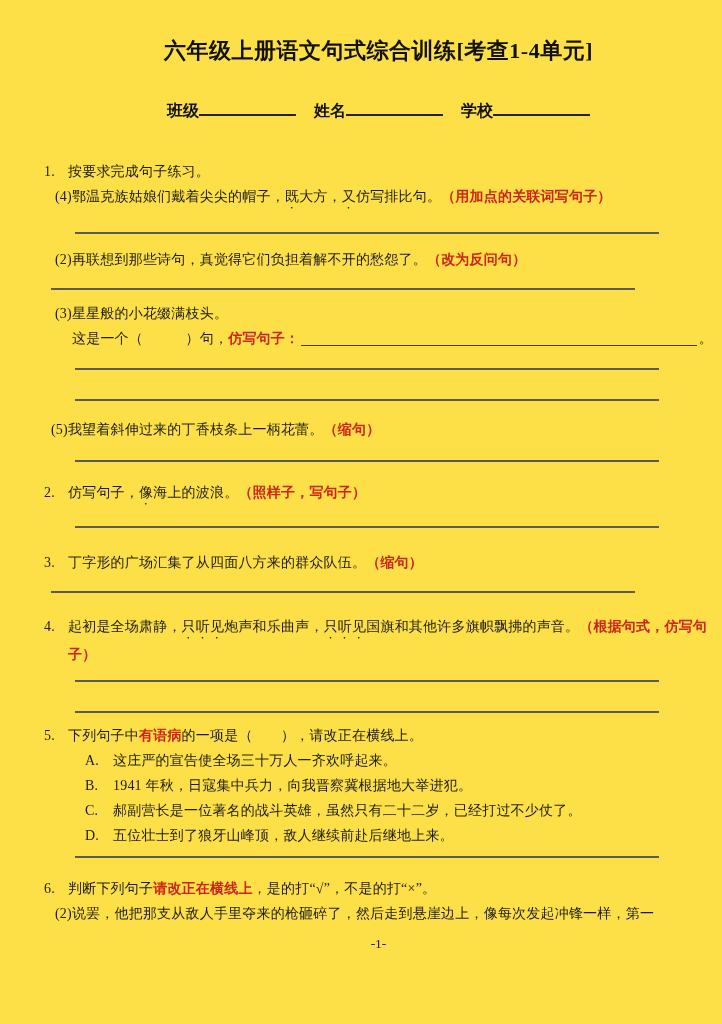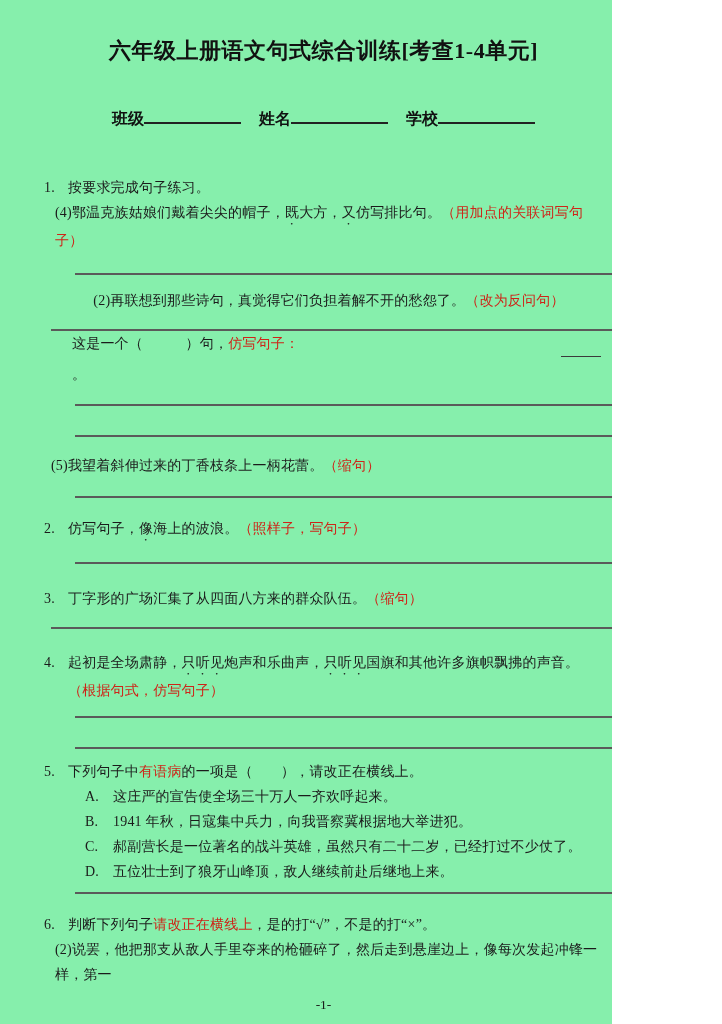--- a/index.html
+++ b/index.html
@@ -1,58 +1,58 @@
 <!DOCTYPE html>
 <html><head>
 <meta charset="utf-8">
 <style>
   html,body{margin:0;padding:0;background:#ffffff;}
   .page{
     position:relative;
-    width:612px;height:1024px;
+    width:722px;height:1024px;
     box-sizing:border-box;
-    background:#86efac;
+    background:#fde047;
     padding:36px 9px 0 44px;
     font-family:"Liberation Serif","DejaVu Serif",serif;
     color:#1b1b1b;
     overflow:hidden;
   }
   .title{
     margin:0;
     text-align:center;
     font-size:22px;
     font-weight:bold;
     letter-spacing:0.5px;
     color:#111;
   }
   .info-row{
     margin-top:27px;
     text-align:center;
     font-size:16px;
     font-weight:bold;
     color:#111;
   }
-  .info-field{display:inline-block;margin:16px 7px;white-space:nowrap;}
+  .info-field{display:inline-block;margin:8px 7px;white-space:nowrap;}
   .info-blank{
     display:inline-block;width:97px;height:3px;
     border-bottom:2px solid #222;
     vertical-align:baseline;
   }
   .row{font-size:14px;line-height:25px;letter-spacing:0.2px;}
   .num-row{display:flex;}
   .num{flex:0 0 24px;}
   .txt{flex:1;}
   .sub{margin-left:11px;}
   .ml28{margin-left:28px;}
   .opt{margin-left:41px;display:flex;}
   .opt-label{flex:0 0 28px;}
-  .flex{display:flex;flex-direction:column;}
+  .flex{display:flex;}
   .rel{position:relative;}
   .tight{letter-spacing:-0.5px;}
-  .s-red{color:#ce2418;}
+  .s-red{color:#ce2418;font-weight:bold;}
   .s-dot{
     -webkit-text-emphasis:filled dot #1b1b1b;
     -webkit-text-emphasis-position:under;
     text-emphasis:filled dot #1b1b1b;
     text-emphasis-position:under right;
   }
   .answer-line{
     height:0;
     border-bottom:2px solid #5a5a5a;
     margin-left:31px;
@@ -70,21 +70,21 @@
     right:40px;top:0;
     letter-spacing:2px;
   }
   .page-number{
     margin-top:10px;
     text-align:center;
     font-size:13.5px;
     color:#1b1b1b;
   }
   .mt8{margin-top:8px;}  .mt10{margin-top:10px;} .mt11{margin-top:11px;}
-  .mt13{margin-top:13px;text-align:center;}.mt16{margin-top:16px;margin-left:7px;} .mt17{margin-top:17px;}
+  .mt13{margin-top:13px;}.mt16{margin-top:16px;margin-left:7px;} .mt17{margin-top:17px;}
   .mt18{margin-top:18px;}.mt20{margin-top:20px;} .mt21{margin-top:21px;}
   .mt22{margin-top:22px;}.mt29{margin-top:29px;}
 </style>
 </head>
 <body>
 
 <div class="page">
 
   <h1 class="title">六年级上册语文句式综合训练[考查1-4单元]</h1>
 
@@ -98,20 +98,21 @@
     <span class="num">1.</span>
     <span class="txt"><span>按要求完成句子练习。</span></span>
   </div>
 
   <div class="row sub"><span><span>(4)鄂温克族姑娘们戴着尖尖的帽子，</span><span class="s-dot">既</span><span>大方，</span><span class="s-dot">又</span><span>仿写排比句。</span><span class="s-red">（用加点的关联词写句子）</span></span></div>
   <div class="answer-line mt20"></div>
 
   <div class="row sub mt13"><span><span>(2)再联想到那些诗句，真觉得它们负担着解不开的愁怨了。</span><span class="s-red">（改为反问句）</span></span></div>
   <div class="answer-line mt16"></div>
 
+  <div class="row sub mt11"><span><span>(3)星星般的小花缀满枝头。</span></span></div>
   <div class="row ml28 flex">
     <span><span>这是一个（　　　）句，</span><span class="s-red">仿写句子：</span></span>
     <span class="inline-blank"></span>
     <span>。</span>
   </div>
 
   <div class="answer-line mt17"></div>
   <div class="answer-line mt29"></div>
 
   <div class="row sub mt16"><span><span>(5)我望着斜伸过来的丁香枝条上一柄花蕾。</span><span class="s-red">（缩句）</span></span></div>

